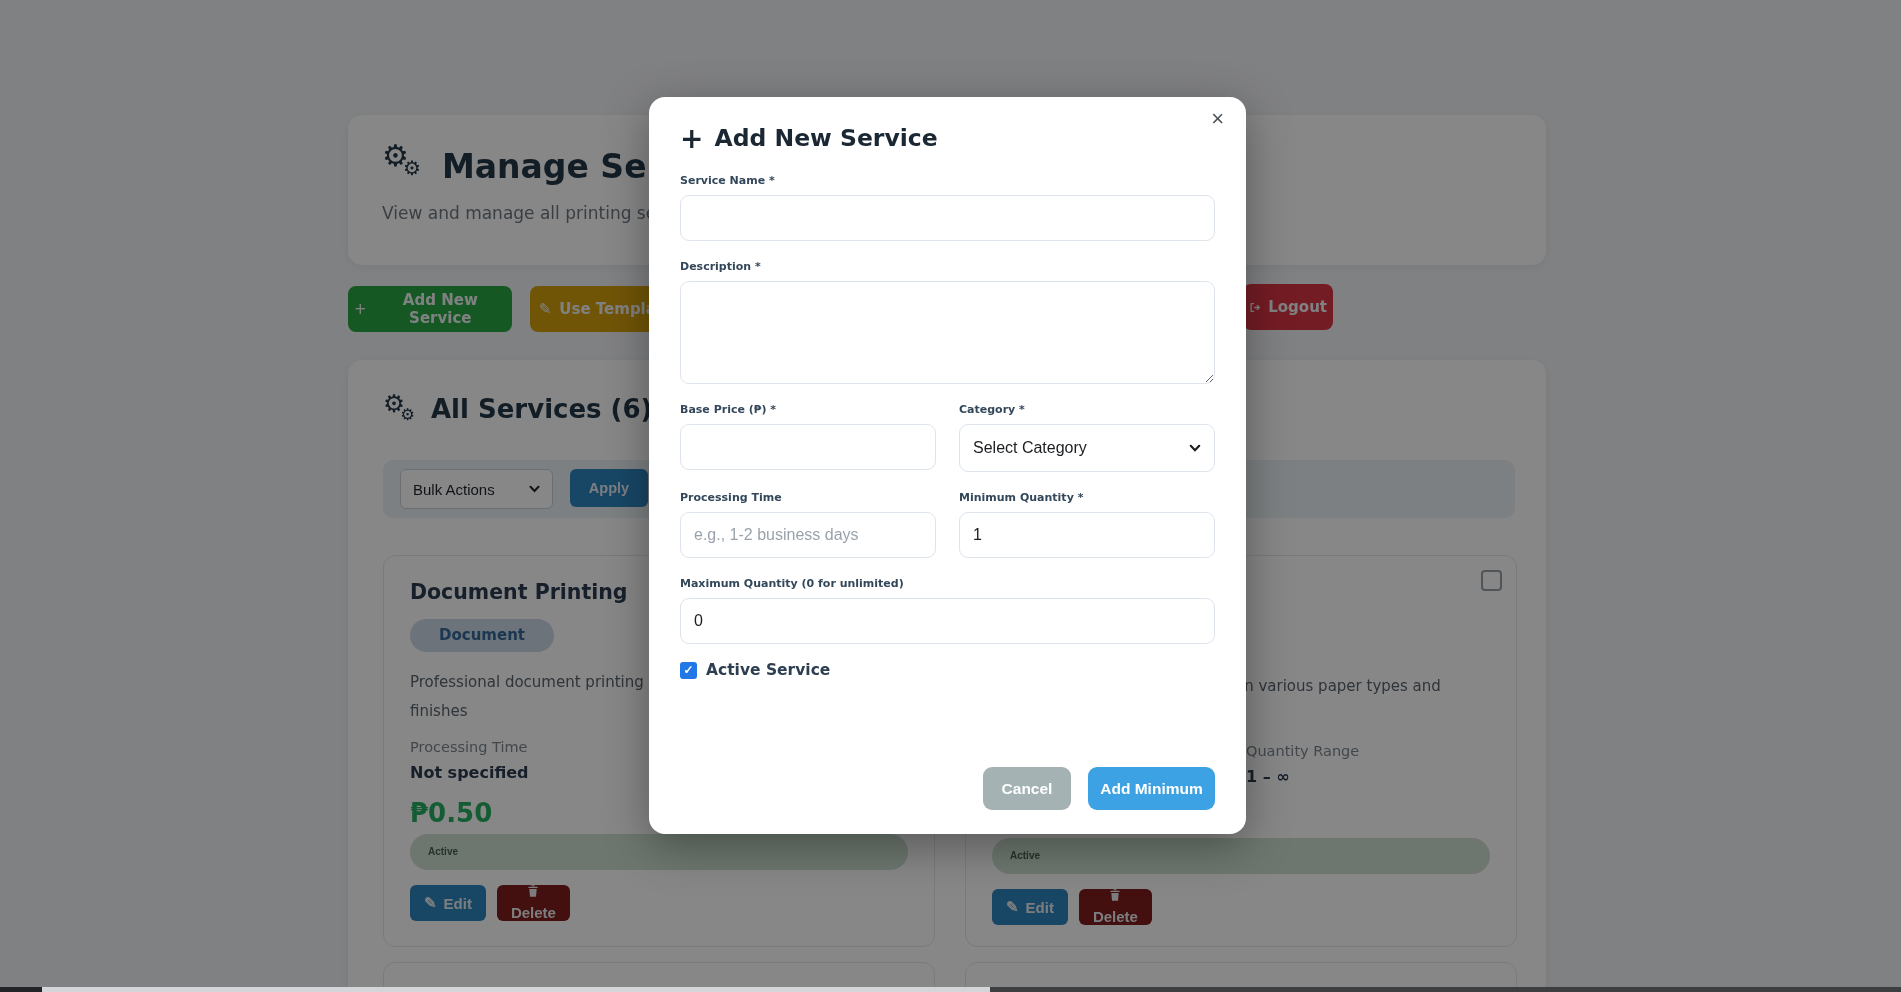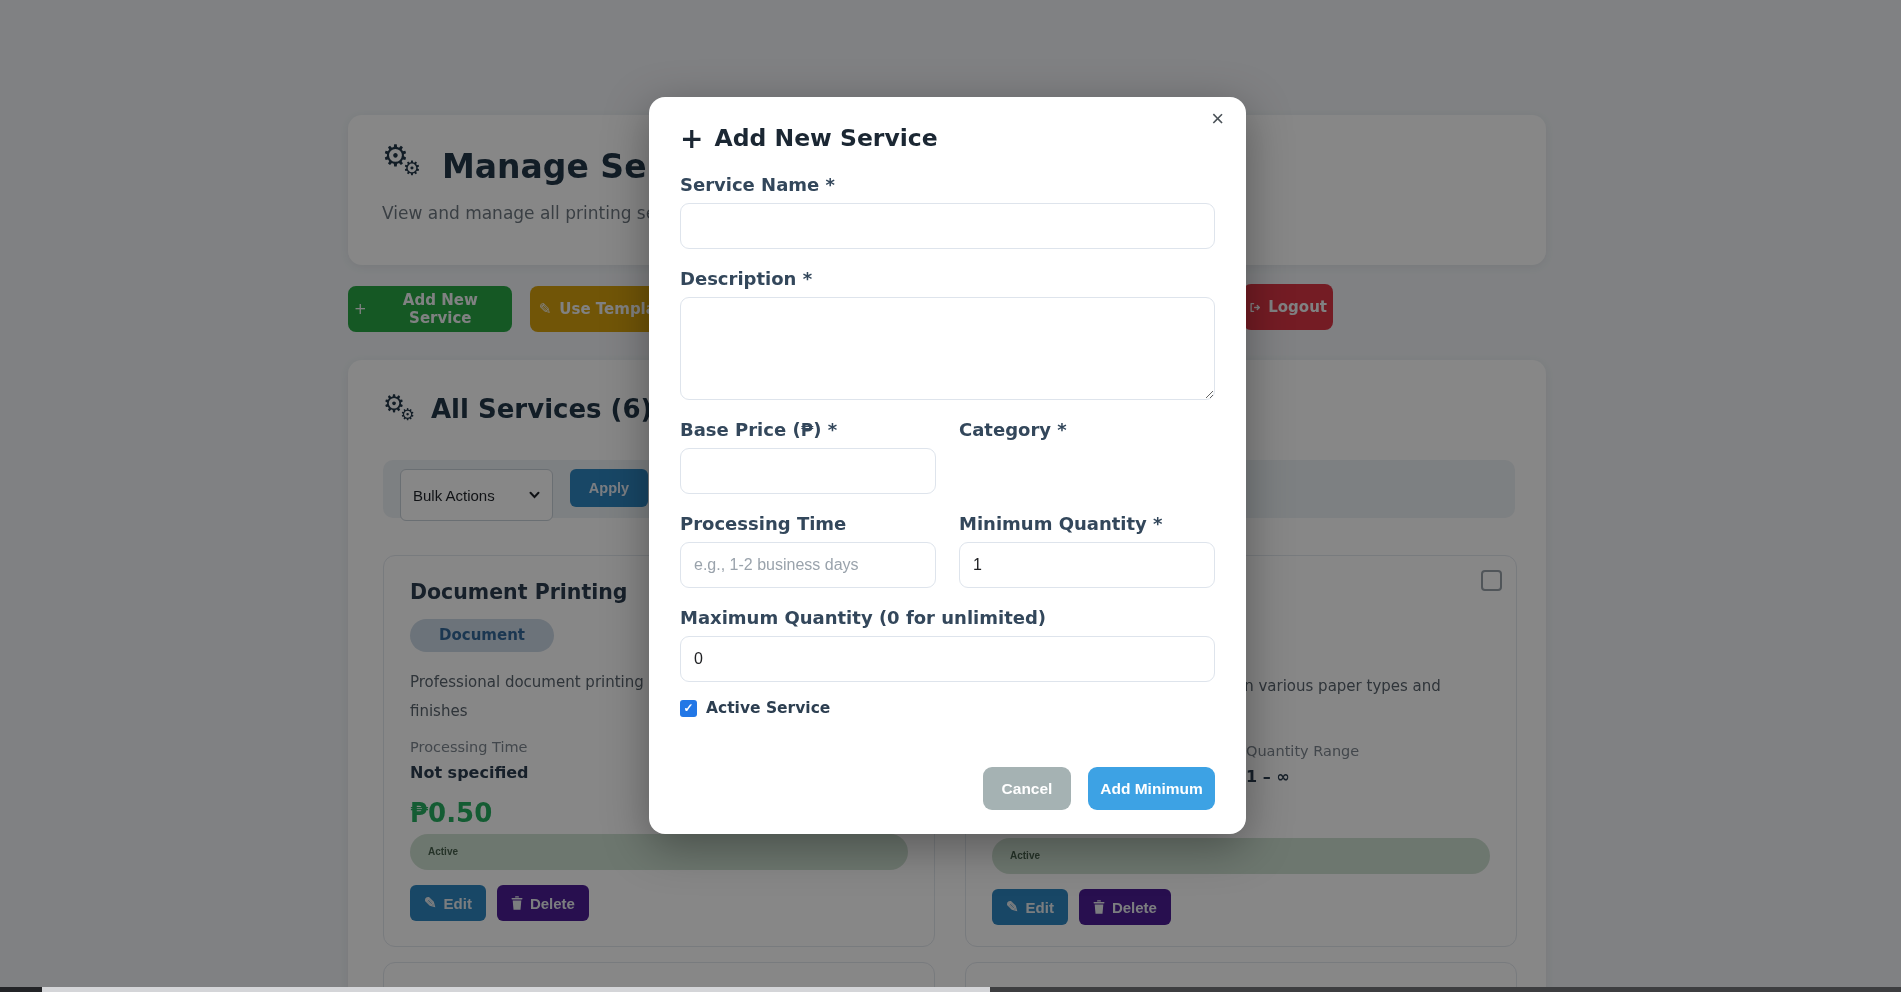--- a/index.html
+++ b/index.html
@@ -24,21 +24,21 @@
   .btn .bi{font-weight:400;}
   .btn-green{left:348px;top:286px;width:164px;background:#28a745;}
   .btn-yellow{left:530px;top:286px;width:152px;background:#d6a00e;}
   .btn-logout{left:1243px;top:284px;width:90px;background:#dc3545;font-size:15px;}
 
   .services-card{position:absolute;left:348px;top:360px;width:1198px;height:700px;background:#fff;
                  border-radius:14px;box-shadow:0 2px 10px rgba(40,50,60,.07);padding:32px 35px;box-sizing:border-box;}
   .h2row{display:flex;align-items:center;gap:12px;}
   .page-h2{margin:0;font-family:"DejaVu Sans",sans-serif;font-weight:700;font-size:26px;color:#233749;}
   .bulk-bar{position:absolute;left:35px;top:100px;width:1132px;height:58px;background:#edf1f5;border-radius:10px;}
-  .select{position:absolute;left:17px;top:9px;width:153px;height:52px;background:#fff;border:1px solid #c9d1d9;
+  .select{position:absolute;left:17px;top:9px;width:153px;height:40px;background:#fff;border:1px solid #c9d1d9;
           border-radius:6px;display:flex;align-items:center;justify-content:space-between;padding:0 12px;
           box-sizing:border-box;font-size:15px;color:#1f2329;cursor:pointer;}
   .apply-btn{position:absolute;left:187px;top:9px;width:78px;height:38px;background:#2e86c1;border:none;
              border-radius:6px;color:#e8eef5;font-weight:700;font-size:14.5px;cursor:pointer;}
 
   .svc-card{position:absolute;width:552px;height:392px;background:#fff;border:1px solid #e3e8ee;border-radius:12px;
             padding:22px 26px;box-sizing:border-box;}
   .c1{left:35px;top:195px;} .c2{left:617px;top:195px;}
   .c3{left:35px;top:602px;} .c4{left:617px;top:602px;}
   .sel-box{position:absolute;top:14px;right:14px;width:17px;height:17px;border:2px solid #97a0a9;border-radius:4px;cursor:pointer;}
@@ -53,32 +53,32 @@
   .meta{display:flex;margin-top:13px;}
   .meta .mcol1{width:254px;flex:none;}
   .m-label{font-family:"DejaVu Sans",sans-serif;font-size:14.5px;color:#7e8790;min-height:18px;}
   .m-value{margin-top:6px;font-family:"DejaVu Sans",sans-serif;font-weight:700;font-size:16px;color:#2c3e50;min-height:20px;}
   .price{margin-top:15px;font-family:"DejaVu Sans",sans-serif;font-weight:700;font-size:26px;color:#27ae60;min-height:33px;}
   .pill{margin-top:3px;height:36px;line-height:36px;padding-left:18px;border-radius:18px;background:#cfe0d2;
         color:#47614d;font-weight:600;font-size:10px;}
   .btn-row{margin-top:15px;display:flex;gap:11px;}
   .sbtn{height:36px;border:none;border-radius:6px;color:#e9edf0;font-weight:600;font-size:15px;
         display:flex;align-items:center;gap:7px;padding:0 14px;cursor:pointer;}
-  .sbtn.edit{background:#2e86c1;} .sbtn.del{background:#4c1d95;}
+  .sbtn.edit{background:#2e86c1;} .sbtn.del{background:#7f1d1d;flex-direction:column;}
 
   
   .overlay{position:absolute;inset:0;background:rgba(0,0,0,0.47);z-index:40;}
   .modal{position:absolute;left:649px;top:97px;width:597px;height:737px;background:#fff;border-radius:16px;
          z-index:50;padding:20px 31px 24px;box-sizing:border-box;display:flex;flex-direction:column;
          box-shadow:0 12px 45px rgba(0,0,0,.35);}
   .m-close{position:absolute;top:8px;right:16px;background:none;border:none;font-size:22px;color:#4b5258;cursor:pointer;}
   .m-title{display:flex;align-items:center;gap:11px;margin-top:4px;height:34px;}
   .m-plus{font-family:"DejaVu Sans",sans-serif;font-weight:600;font-size:28px;color:#1b2733;}
   .m-title h2{margin:0;font-family:"DejaVu Sans",sans-serif;font-weight:700;font-size:23.5px;color:#1b2733;}
-  .f-label{margin:19px 0 8px;font-family:"DejaVu Sans",sans-serif;font-weight:700;font-size:18px;color:#33475b;}
+  .f-label{margin:19px 0 8px;font-family:"DejaVu Sans",sans-serif;font-weight:700;font-size:11px;color:#33475b;}
   .f-input{width:100%;height:46px;border:1.6px solid #dee4ec;border-radius:9px;font-family:"Liberation Sans",sans-serif;
            font-size:16px;color:#202124;padding:0 13px;box-sizing:border-box;background:#fff;outline:none;}
   .f-input::placeholder{color:#9aa3ac;}
   textarea.f-input{height:103px;padding:11px 13px;}
   .f-row{display:flex;gap:23px;}
   .f-col{flex:1;min-width:0;}
   .f-select{height:46px;border:1.6px solid #dee4ec;border-radius:9px;display:flex;align-items:center;
             justify-content:space-between;padding:0 13px;font-size:16px;color:#1b1e21;cursor:pointer;background:#fff;}
   .chev{flex:none;}
   .cb-row{display:flex;align-items:center;margin-top:17px;}
@@ -238,20 +238,26 @@
     <div class="f-label">Description *</div>
     <textarea class="f-input" style=""></textarea>
 
     <div class="f-row">
       <div class="f-col">
         <div class="f-label">Base Price (₱) *</div>
         <input class="f-input" type="text" value="" style="">
       </div>
       <div class="f-col">
         <div class="f-label">Category *</div>
+        <div class="f-select">
+          <span>Select Category</span>
+          <svg class="chev" width="12" height="8" viewBox="0 0 12 8" fill="none" stroke="#1b1e21" stroke-width="2.2" stroke-linecap="round">
+              <path d="M1.8 1.8 L6 6.2 L10.2 1.8"></path>
+            </svg>
+        </div>
       </div>
     </div>
 
     <div class="f-row">
       <div class="f-col">
         <div class="f-label">Processing Time</div>
         <input class="f-input" type="text" placeholder="e.g., 1-2 business days" style="">
       </div>
       <div class="f-col">
         <div class="f-label">Minimum Quantity *</div>

